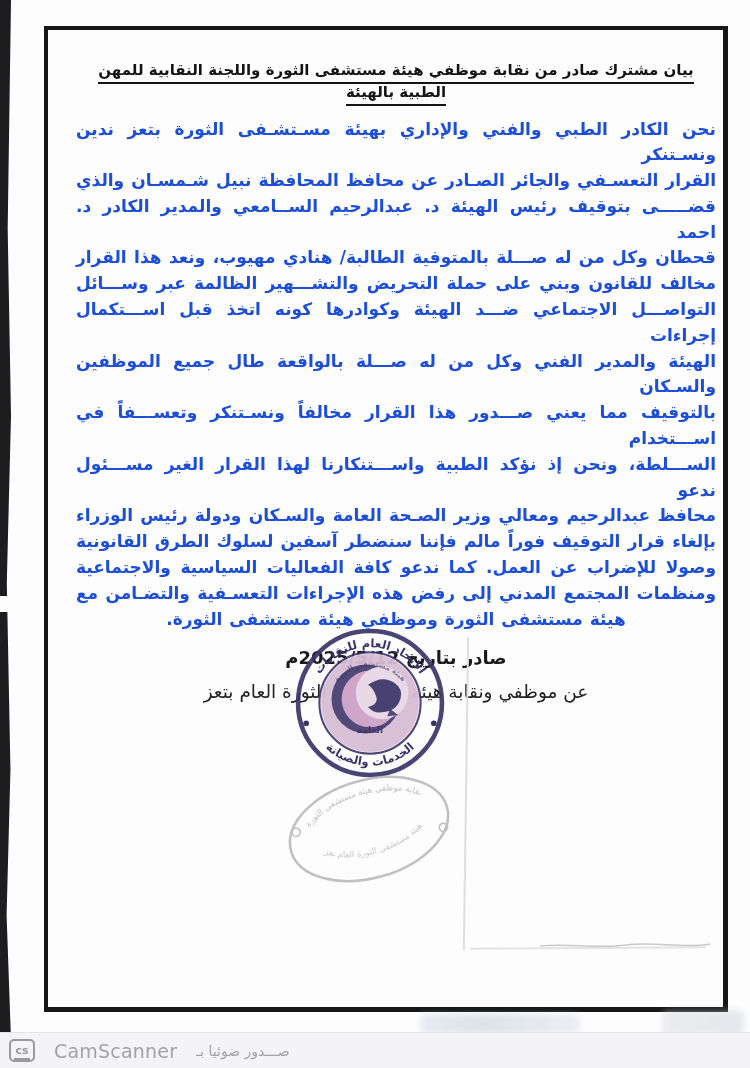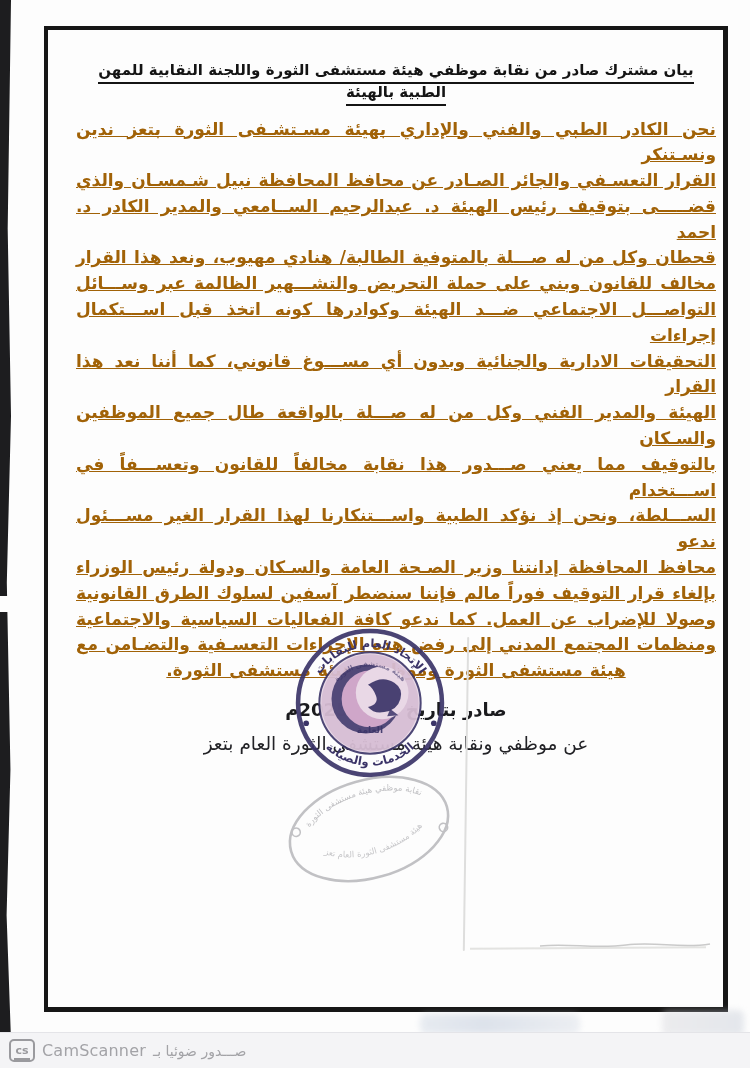--- a/index.html
+++ b/index.html
@@ -8,21 +8,21 @@
   
   .edge-strip{position:absolute;left:0;top:0;width:11px;height:1040px;background:#1d1d1f;
               clip-path:polygon(0 0,100% 0,70% 22%,100% 40%,62% 56%,95% 74%,60% 88%,100% 100%,0 100%);}
   .edge-notch{position:absolute;left:0;top:596px;width:12px;height:16px;background:#fdfdfd;}
   
   .frame{position:absolute;left:44px;top:26px;width:684px;height:986px;box-sizing:border-box;
          border:4px solid #161616;border-right-width:5px;border-bottom-width:5px;
          padding:30px 7px 0 28px;direction:rtl;}
   .title{margin:0;text-align:center;font-size:15px;font-weight:bold;color:#141414;line-height:1.45;}
   .title span{border-bottom:2.5px solid #141414;padding-bottom:3px;}
-  .body-block{margin-top:13px;font-size:17px;font-weight:bold;color:#a16207;text-decoration:underline;}
+  .body-block{margin-top:13px;font-size:17px;font-weight:bold;color:#1d4ed8;}
   .body-line{line-height:25.8px;text-align:justify;text-align-last:justify;
              word-spacing:1px;white-space:normal;}
   .body-line:last-child{text-align:center;text-align-last:center;}
   .date-line{margin-top:15px;text-align:center;font-size:18px;font-weight:bold;color:#1b1b1e;}
   .attr-line{margin-top:13px;text-align:center;font-size:18.5px;font-weight:normal;color:#222226;}
   
   .round-stamp{position:absolute;left:293px;top:626px;width:154px;height:154px;}
   .oval-stamp{position:absolute;left:276px;top:762px;width:186px;height:134px;opacity:.8;}
   
   .fold-v{position:absolute;left:465px;top:637px;width:2px;height:314px;background:#dededd;
@@ -32,27 +32,27 @@
   .smudge{position:absolute;left:540px;top:940px;width:172px;height:12px;}
   .notch-r{position:absolute;left:706px;top:946px;width:10px;height:11px;background:#fdfdfd;}
   .notch-l{position:absolute;left:26px;top:953px;width:9px;height:12px;background:#fdfdfd;}
   .ghost{position:absolute;filter:blur(3px);border-radius:6px;}
   .ghost1{left:420px;top:1014px;width:160px;height:20px;opacity:.45;
           background:linear-gradient(90deg,#cdd6e2 0%,#b7c3d6 40%,#d8dde6 100%);}
   .ghost2{left:662px;top:1010px;width:82px;height:26px;opacity:.4;
           background:linear-gradient(90deg,#d3d3d8,#bfc6d2);}
   
   .footer{position:absolute;left:0;top:1032px;width:750px;height:36px;background:#f4f4f6;
-          border-top:1px solid #e4e4e8;display:flex;align-items:center;gap:7px;
+          border-top:1px solid #e4e4e8;display:flex;align-items:center;gap:19px;
           padding:0 0 0 9px;box-sizing:border-box;direction:ltr;}
   .cs-badge{width:26px;height:23px;border:2px solid #9a9a9e;border-radius:5px;color:#9a9a9e;
             display:flex;align-items:center;justify-content:center;font-size:11px;font-weight:bold;
             position:relative;box-sizing:border-box;background:#f4f4f6;}
   .cs-badge::after{content:"";position:absolute;left:3px;right:3px;bottom:-1px;height:3px;background:#9a9a9e;}
-  .brand{color:#a3a3a7;font-size:16px;letter-spacing:.2px;}
+  .brand{color:#a3a3a7;font-size:19px;letter-spacing:.2px;}
   .caption{color:#a3a3a7;font-size:14px;direction:rtl;}
 </style>
 </head>
 <body>
 
 <div class="screen">
 
   <div class="edge-strip"></div>
   <div class="edge-notch"></div>
 
@@ -61,25 +61,24 @@
       <span>بيان مشترك صادر من نقابة موظفي هيئة مستشفى الثورة واللجنة النقابية للمهن الطبية بالهيئة</span>
     </h1>
 
     <div class="body-block">
         <div class="body-line">نحن الكادر الطبي والفني والإداري بهيئة مسـتشـفى الثورة بتعز ندين ونسـتنكر</div>
         <div class="body-line">القرار التعسـفي والجائر الصـادر عن محافظ المحافظة نبيل شـمسـان والذي</div>
         <div class="body-line">قضـــــى بتوقيف رئيس الهيئة د. عبدالرحيم الســامعي والمدير الكادر د. احمد</div>
         <div class="body-line">قحطان وكل من له صـــلة بالمتوفية الطالبة/ هنادي مهيوب، ونعد هذا القرار</div>
         <div class="body-line">مخالف للقانون وبني على حملة التحريض والتشـــهير الظالمة عبر وســـائل</div>
         <div class="body-line">التواصـــل الاجتماعي ضـــد الهيئة وكوادرها كونه اتخذ قبل اســـتكمال إجراءات</div>
-        <div class="body-line">التحقيقات الادارية والجنائية وبدون أي مســـوغ قانوني، كما أننا نعد هذا القرار</div>
         <div class="body-line">الهيئة والمدير الفني وكل من له صـــلة بالواقعة طال جميع الموظفين والسـكان</div>
-        <div class="body-line">بالتوقيف مما يعني صـــدور هذا نقابة مخالفاً للقانون وتعســـفاً في اســـتخدام</div>
+        <div class="body-line">بالتوقيف مما يعني صـــدور هذا القرار مخالفاً ونسـتنكر وتعســـفاً في اســـتخدام</div>
         <div class="body-line">الســـلطة، ونحن إذ نؤكد الطبية واســـتنكارنا لهذا القرار الغير مســـئول ندعو</div>
-        <div class="body-line">محافظ المحافظة إدانتنا وزير الصـحة العامة والسـكان ودولة رئيس الوزراء</div>
+        <div class="body-line">محافظ عبدالرحيم ومعالي وزير الصـحة العامة والسـكان ودولة رئيس الوزراء</div>
         <div class="body-line">بإلغاء قرار التوقيف فوراً مالم فإننا سنضطر آسفين لسلوك الطرق القانونية</div>
         <div class="body-line">وصولا للإضراب عن العمل. كما ندعو كافة الفعاليات السياسية والاجتماعية</div>
         <div class="body-line">ومنظمات المجتمع المدني إلى رفض هذه الإجراءات التعسـفية والتضـامن مع</div>
         <div class="body-line">هيئة مستشفى الثورة وموظفي هيئة مستشفى الثورة.</div>
       </div>
 
     <div class="date-line">صادر بتاريخ 2025/5/12م</div>
     <div class="attr-line">عن موظفي ونقابة هيئة مستشفى الثورة العام بتعز</div>
   </div>
 

